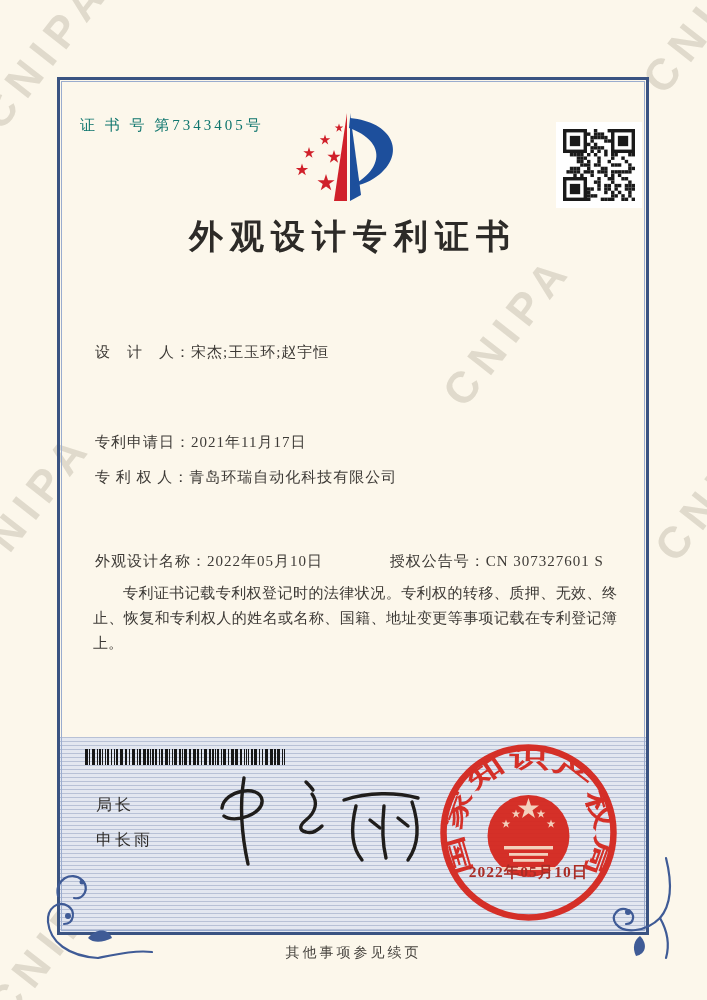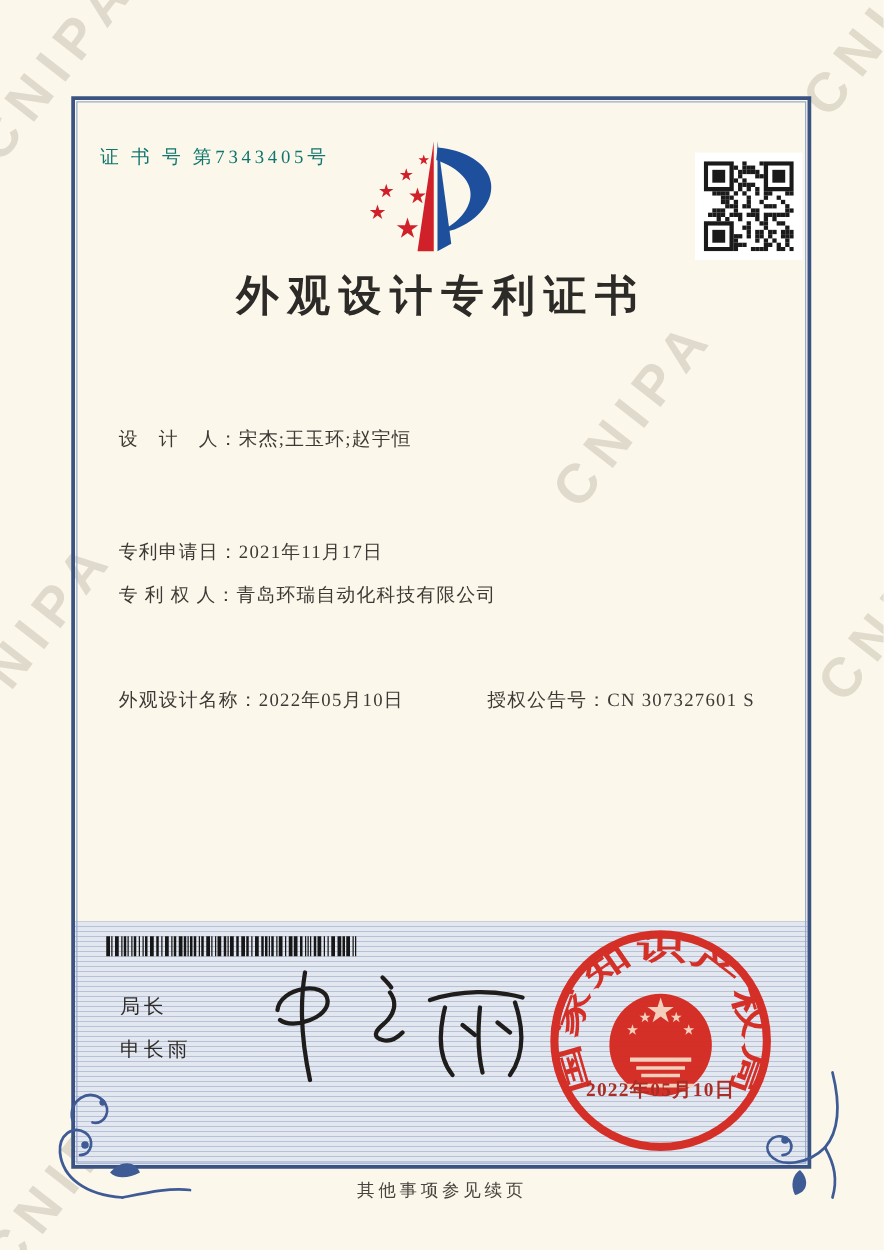--- a/index.html
+++ b/index.html
@@ -258,20 +258,21 @@
     <div class="row" style="top:550px;">
       <span class="pair pair-first">
         <span>外观设计名称：</span><span>2022年05月10日</span>
       </span>
       <span class="pair">
         <span>授权公告号：</span><span>CN 307327601 S</span>
       </span>
     </div>
 
     <div class="body-text">
+      <p>专利证书记载专利权登记时的法律状况。专利权的转移、质押、无效、终止、恢复和专利权人的姓名或名称、国籍、地址变更等事项记载在专利登记簿上。</p>
     </div>
 
     <div class="barcode" id="barcode"><i style="width:3px"></i><s style="width:1px"></s><i style="width:1px"></i><s style="width:2px"></s><i style="width:3px"></i><s style="width:2px"></s><i style="width:1px"></i><s style="width:1px"></s><i style="width:2px"></i><s style="width:1px"></s><i style="width:1px"></i><s style="width:2px"></s><i style="width:1px"></i><s style="width:1px"></s><i style="width:2px"></i><s style="width:2px"></s><i style="width:1px"></i><s style="width:2px"></s><i style="width:1px"></i><s style="width:1px"></s><i style="width:2px"></i><s style="width:2px"></s><i style="width:3px"></i><s style="width:2px"></s><i style="width:2px"></i><s style="width:2px"></s><i style="width:1px"></i><s style="width:2px"></s><i style="width:3px"></i><s style="width:2px"></s><i style="width:1px"></i><s style="width:1px"></s><i style="width:2px"></i><s style="width:2px"></s><i style="width:3px"></i><s style="width:1px"></s><i style="width:2px"></i><s style="width:1px"></s><i style="width:1px"></i><s style="width:1px"></s><i style="width:2px"></i><s style="width:1px"></s><i style="width:2px"></i><s style="width:2px"></s><i style="width:1px"></i><s style="width:1px"></s><i style="width:2px"></i><s style="width:2px"></s><i style="width:3px"></i><s style="width:1px"></s><i style="width:1px"></i><s style="width:2px"></s><i style="width:1px"></i><s style="width:1px"></s><i style="width:3px"></i><s style="width:2px"></s><i style="width:2px"></i><s style="width:1px"></s><i style="width:1px"></i><s style="width:1px"></s><i style="width:3px"></i><s style="width:2px"></s><i style="width:2px"></i><s style="width:2px"></s><i style="width:3px"></i><s style="width:1px"></s><i style="width:2px"></i><s style="width:2px"></s><i style="width:1px"></i><s style="width:2px"></s><i style="width:3px"></i><s style="width:2px"></s><i style="width:2px"></i><s style="width:1px"></s><i style="width:2px"></i><s style="width:1px"></s><i style="width:1px"></i><s style="width:1px"></s><i style="width:2px"></i><s style="width:2px"></s><i style="width:1px"></i><s style="width:1px"></s><i style="width:3px"></i><s style="width:2px"></s><i style="width:1px"></i><s style="width:2px"></s><i style="width:3px"></i><s style="width:1px"></s><i style="width:3px"></i><s style="width:2px"></s><i style="width:2px"></i><s style="width:2px"></s><i style="width:1px"></i><s style="width:1px"></s><i style="width:1px"></i><s style="width:1px"></s><i style="width:1px"></i><s style="width:2px"></s><i style="width:2px"></i><s style="width:1px"></s><i style="width:3px"></i><s style="width:2px"></s><i style="width:1px"></i><s style="width:2px"></s><i style="width:1px"></i><s style="width:2px"></s><i style="width:3px"></i><s style="width:2px"></s><i style="width:3px"></i><s style="width:1px"></s><i style="width:2px"></i><s style="width:1px"></s><i style="width:3px"></i><s style="width:2px"></s><i style="width:1px"></i><s style="width:1px"></s><i style="width:1px"></i><s style="width:1px"></s></div>
 
     <div class="sig-title">局长</div>
     <div class="sig-name">申长雨</div>
 
     <svg class="sig-svg" width="240" height="105" viewBox="0 0 230 105">
       <g fill="none" stroke="#1f1d1b" stroke-width="3.4" stroke-linecap="round">
         <path d="M34,10 C30,34 31,64 38,96"></path>

